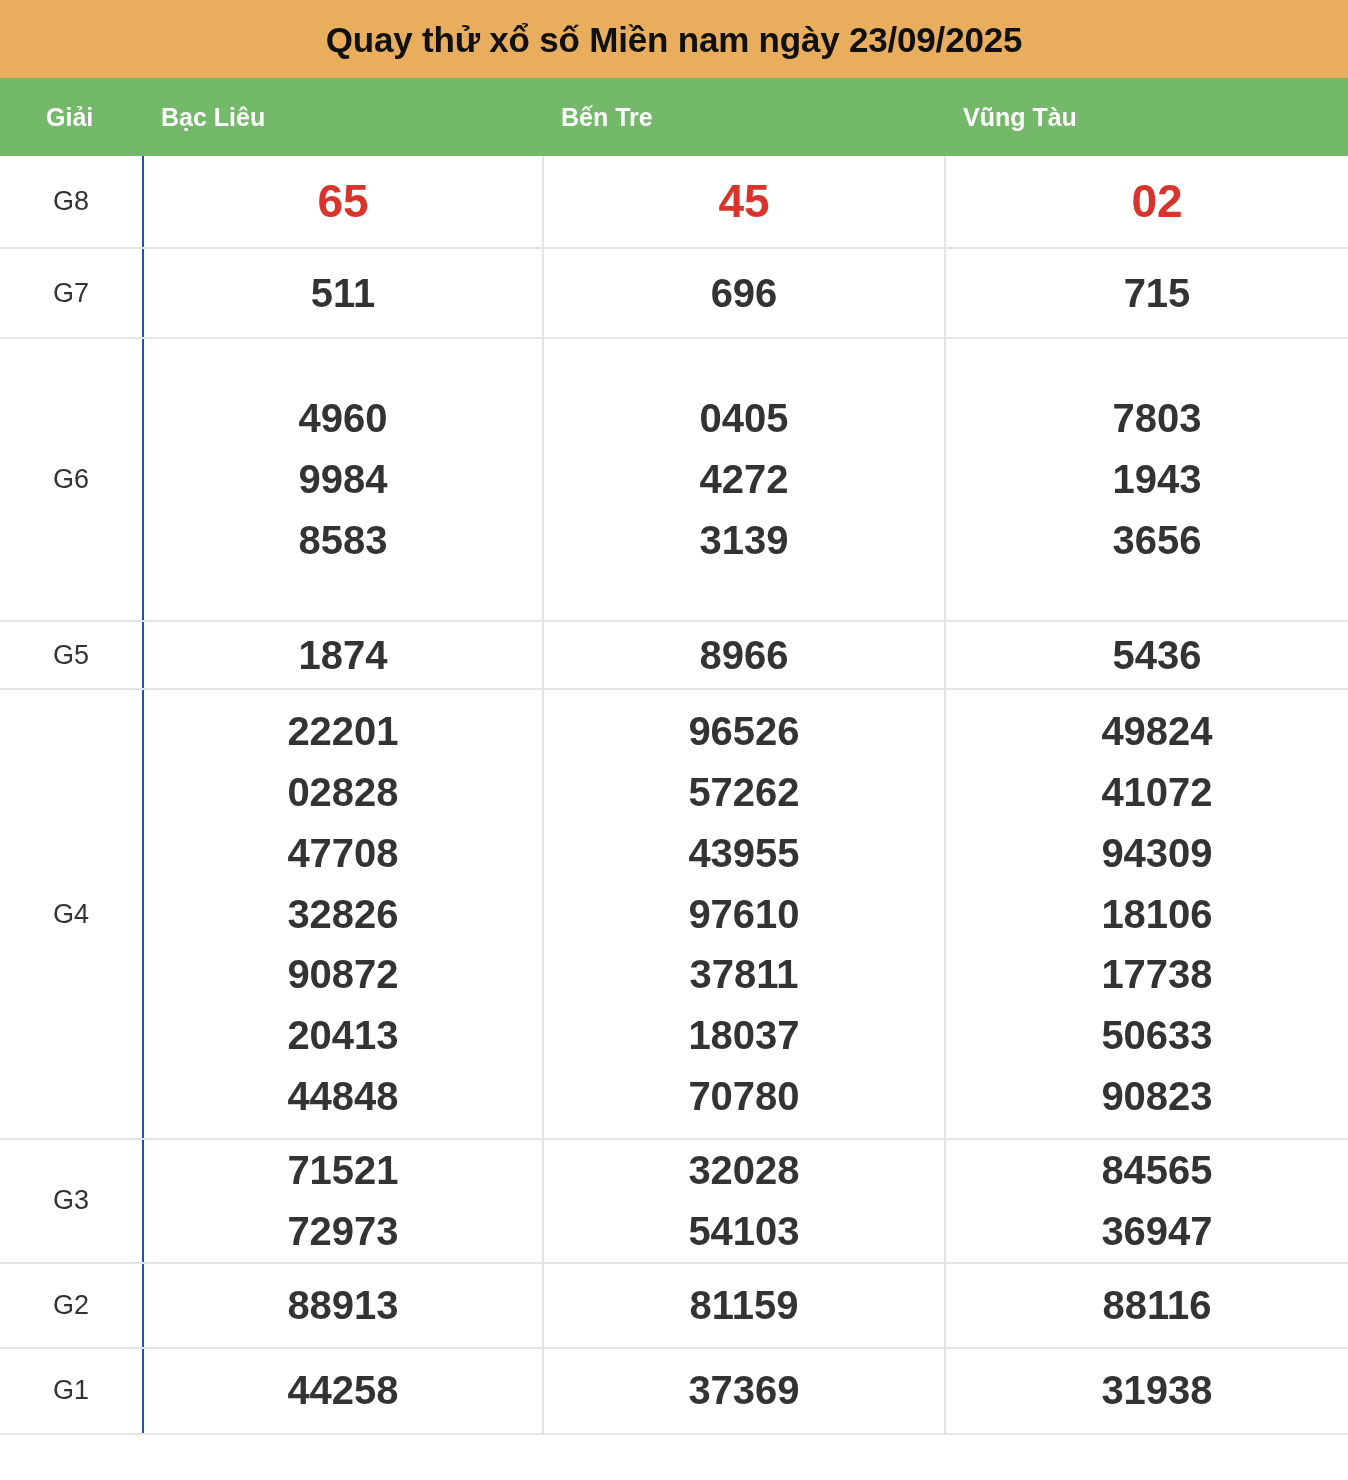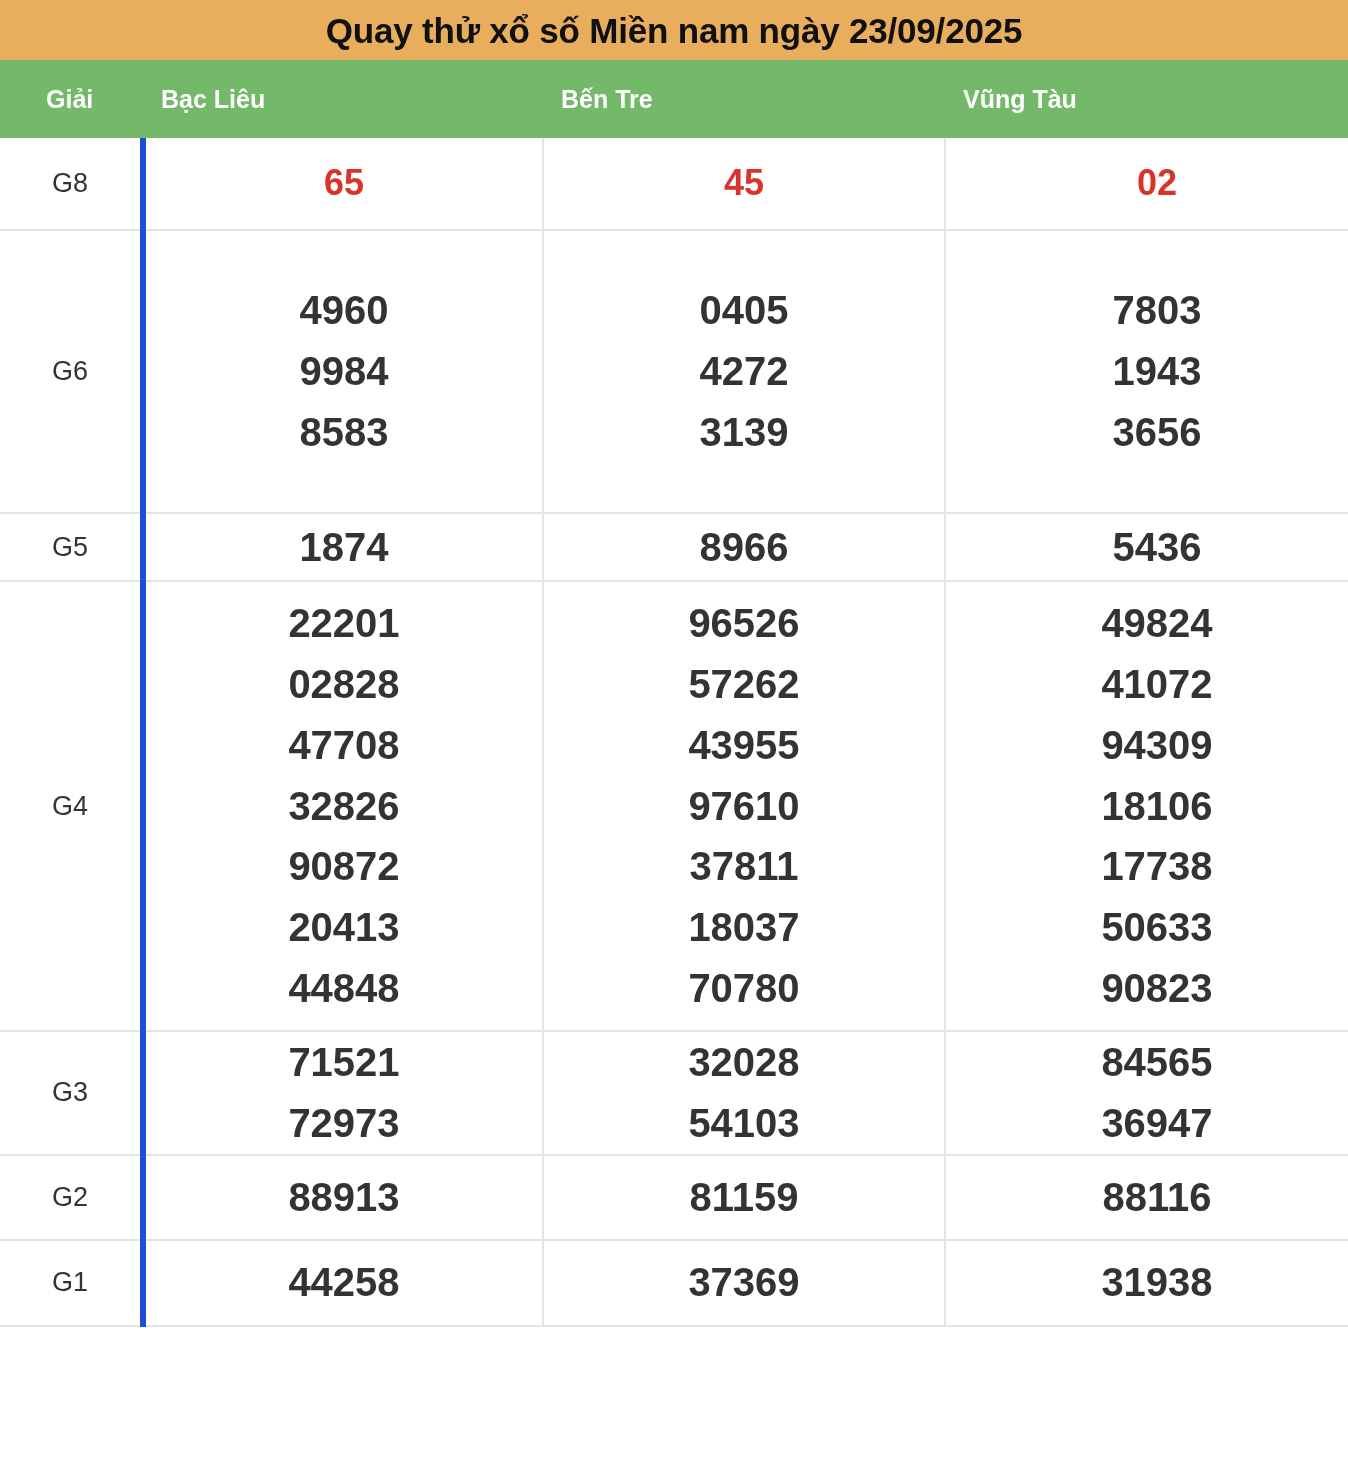--- a/index.html
+++ b/index.html
@@ -14,21 +14,21 @@
   #board {
     width: 1348px;
     height: 1480px;
     position: relative;
     background: #ffffff;
     overflow: hidden;
   }
 
   
   .title-bar {
-    height: 60px;
+    height: 78px;
     background: #e8ae5e;
     display: flex;
     align-items: center;
     justify-content: center;
   }
   .title-text {
     font-size: 35px;
     font-weight: bold;
     color: #101010;
     letter-spacing: -0.2px;
@@ -67,21 +67,21 @@
     border-right: 2px solid #e4e4e6;
     vertical-align: middle;
     padding: 0;
     background: #ffffff;
   }
   tbody td.prize-cell {
     text-align: center;
     font-size: 27px;
     color: #333333;
     font-weight: normal;
-    border-right: 6px solid #1d4ed8;
+    border-right: 2px solid #1d4ed8;
   }
   tbody td.num-cell {
     text-align: center;
     font-size: 40px;
     color: #333333;
     font-weight: bold;
     line-height: 1.52;
   }
   tbody tr td:last-child { border-right: none; padding-left: 20px; }
   tbody tr:last-child td { border-bottom: 2px solid #e4e4e6; }
@@ -94,21 +94,21 @@
   
   tr.r-g8 { height: 92px; }
   tr.r-g7 { height: 90px; }
   tr.r-g6 { height: 283px; }
   tr.r-g5 { height: 68px; }
   tr.r-g4 { height: 450px; }
   tr.r-g3 { height: 116px; }
   tr.r-g2 { height: 85px; }
   tr.r-g1 { height: 86px; }
 
-  td.num-cell.big { font-size: 36px; border-radius: 7px; }
+  td.num-cell.big { font-size: 46px; border-radius: 7px; }
 </style>
 </head>
 <body>
 
 <div id="board">
 
   <div class="title-bar">
     <div class="title-text">Quay thử xổ số Miền nam ngày 23/09/2025</div>
   </div>
 
@@ -133,20 +133,32 @@
           <td class="num-cell red big">
             <span class="num-line">65</span>
           </td>
           <td class="num-cell red big">
             <span class="num-line">45</span>
           </td>
           <td class="num-cell red big">
             <span class="num-line">02</span>
           </td>
         </tr>
+        <tr class="r-g7">
+          <td class="prize-cell">G7</td>
+          <td class="num-cell">
+            <span class="num-line">511</span>
+          </td>
+          <td class="num-cell">
+            <span class="num-line">696</span>
+          </td>
+          <td class="num-cell">
+            <span class="num-line">715</span>
+          </td>
+        </tr>
         <tr class="r-g6">
           <td class="prize-cell">G6</td>
           <td class="num-cell">
             <span class="num-line">4960</span>
             <span class="num-line">9984</span>
             <span class="num-line">8583</span>
           </td>
           <td class="num-cell">
             <span class="num-line">0405</span>
             <span class="num-line">4272</span>

